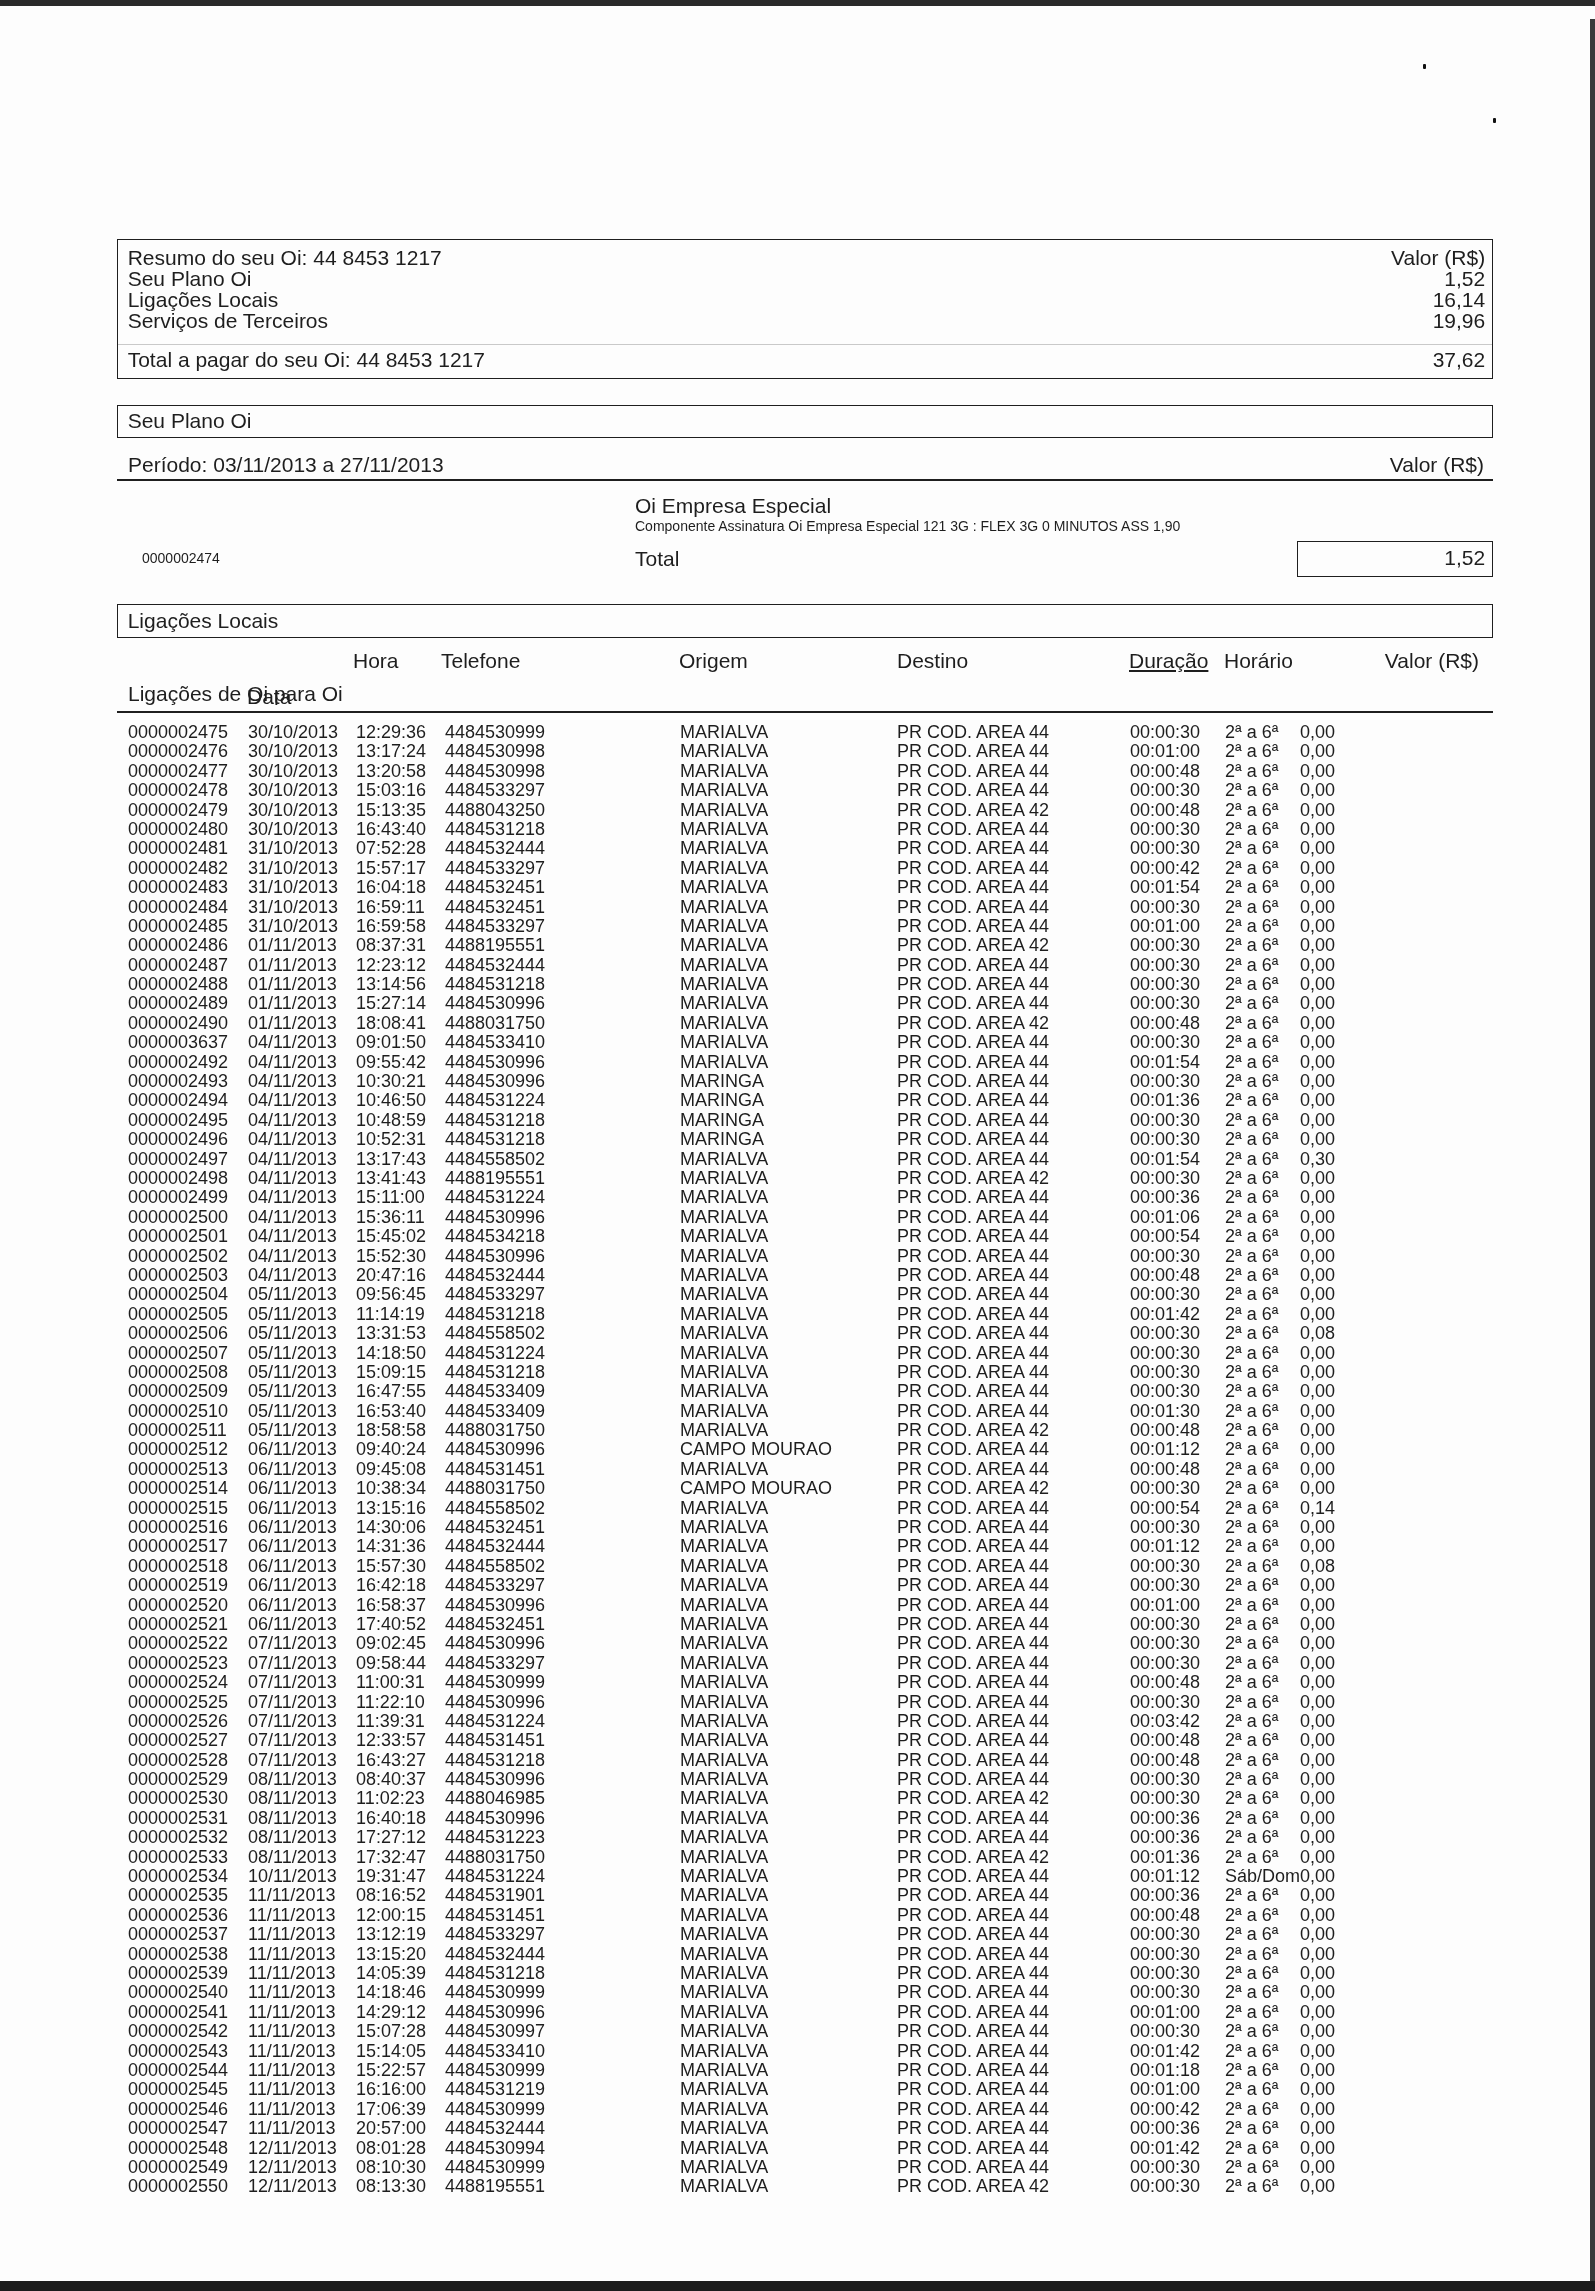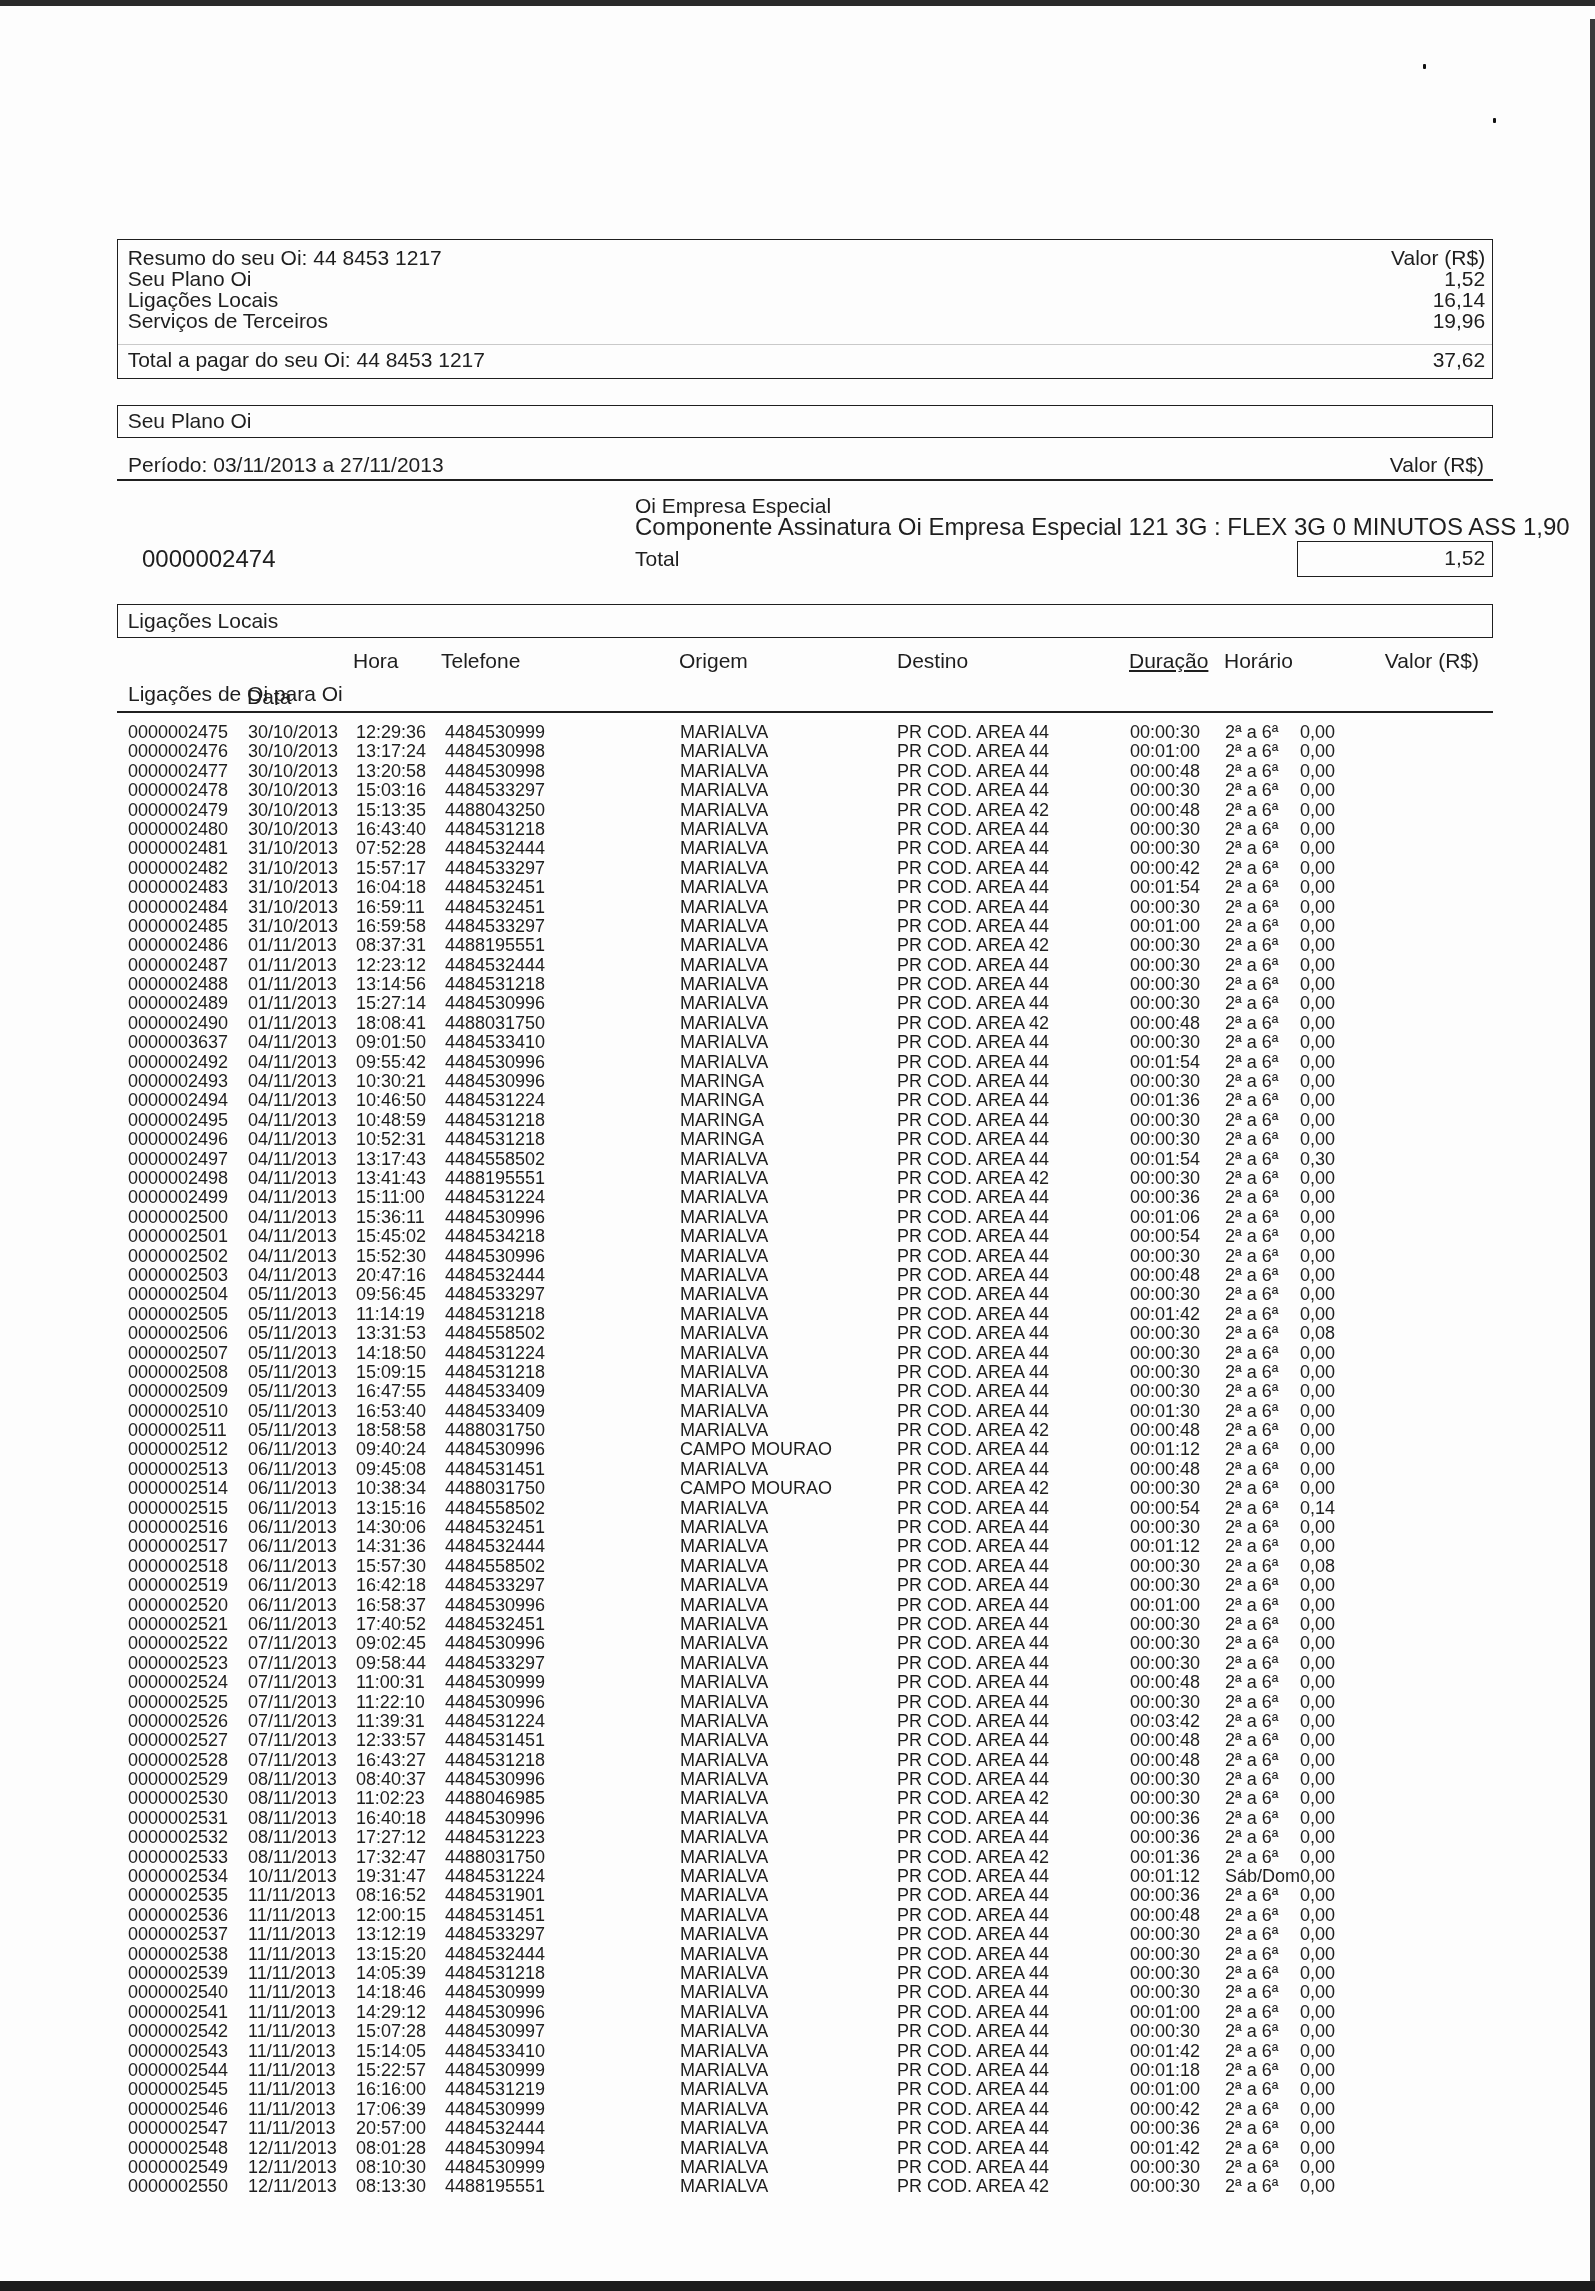--- a/index.html
+++ b/index.html
@@ -8,21 +8,21 @@
     background: #fdfdfd; color: #1e1e1e;
     font-family: "Liberation Sans", sans-serif;
   }
   .scan-top { position: absolute; left: 0; top: 0; width: 1595px; height: 5.8px; background: #2a2a2a; }
   .scan-bottom { position: absolute; left: 0; top: 2281px; width: 1595px; height: 10.6px; background: #1c1c1c; }
   .scan-right { position: absolute; left: 1590px; top: 19.3px; width: 4.8px; height: 2272px; background: #3a3a3a; }
   .scan-dot { position: absolute; width: 2.9px; height: 4.8px; background: #111; border-radius: 1px; }
 
   .abs { position: absolute; white-space: nowrap; }
   .h { font-size: 21px; line-height: 22px; }
-  .t { font-size: 24px; line-height: 19.3px; }
+  .t { font-size: 14px; line-height: 19.3px; }
   .r { text-align: right; }
 
   .box { position: absolute; box-sizing: border-box; border: 1.9px solid #1f1f1f; }
   .rule { position: absolute; height: 1.9px; background: #1f1f1f; }
   .thin-rule { position: absolute; height: 1px; background: #c9c9c9; }
 
   
   .summary { left: 117px; top: 239px; width: 1376px; height: 140px; }
   
   .plan-head { left: 117px; top: 405px; width: 1376px; height: 33px; }

